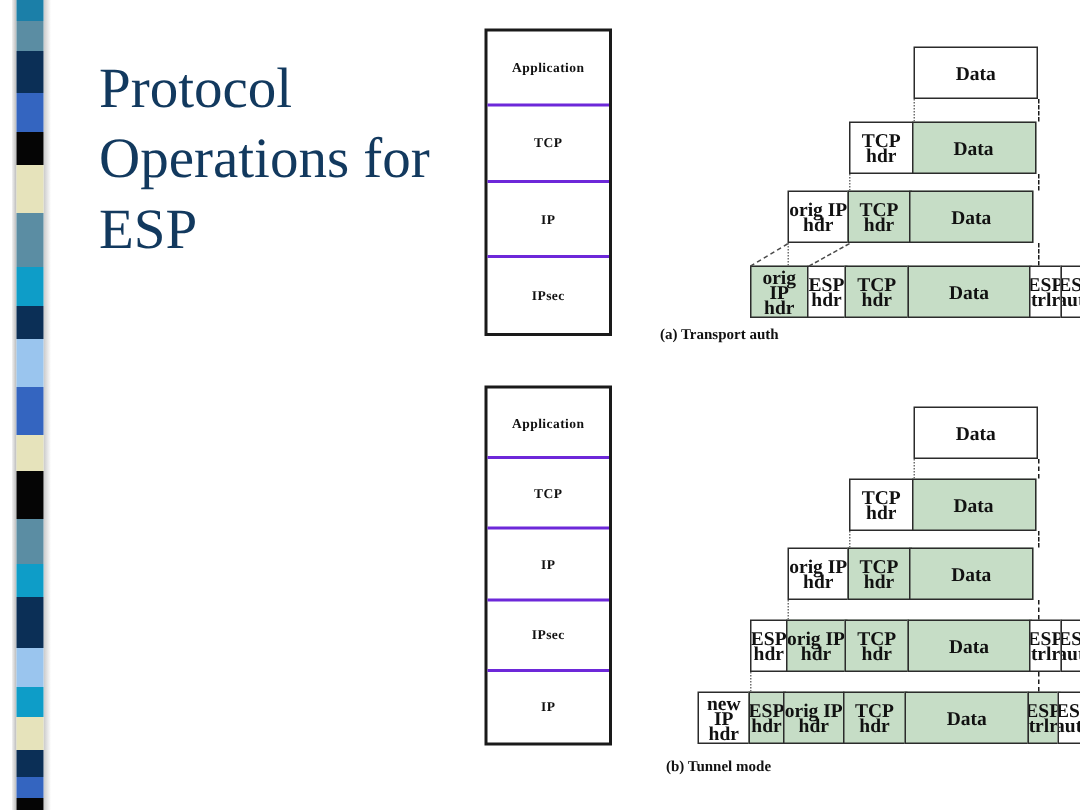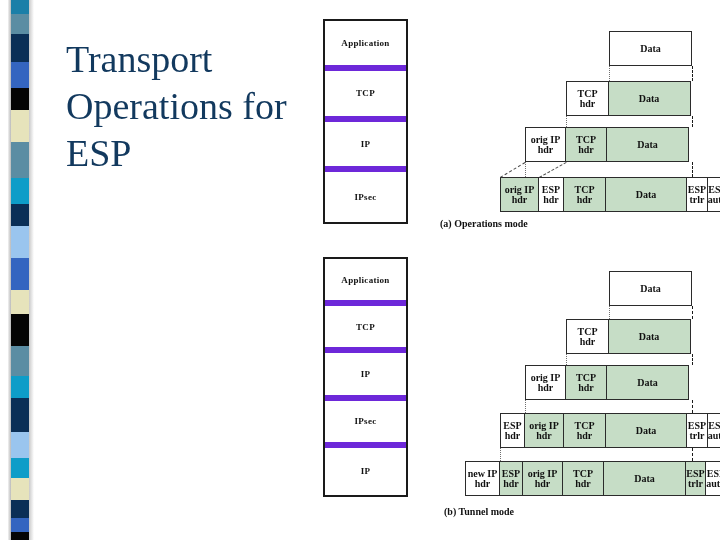--- a/index.html
+++ b/index.html
@@ -45,21 +45,21 @@
 
   
   .stack{
     position:absolute;
     border:2px solid #1a1a1a;
     background:#ffffff;
     box-sizing:border-box;
   }
   .stack .layer{
     box-sizing:border-box;
-    border-bottom:6px solid #6d28d9;
+    border-bottom:2px solid #6d28d9;
     display:flex;align-items:center;justify-content:center;
     font-family:"Liberation Serif", serif;
     font-weight:bold;
     font-size:9px;
     color:#111111;
     letter-spacing:.3px;
   }
   .stack .layer:last-child{border-bottom:none;}
 
   
@@ -70,21 +70,21 @@
     box-sizing:border-box;
   }
   .pkt .cell{
     box-sizing:border-box;
     border:1.5px solid #2b2b2b;
     margin-left:-1.5px;
     display:flex;flex-direction:column;
     align-items:center;justify-content:center;
     font-family:"Liberation Serif", serif;
     font-weight:bold;
-    font-size:10px;
+    font-size:13px;
     line-height:10px;
     color:#111111;
     text-align:center;
     background:#ffffff;
     overflow:hidden;
   }
   .pkt .cell:first-child{margin-left:0;}
   .pkt .cell.green{background:#c6ddc6;}
 
   
@@ -136,21 +136,21 @@
       <div class="band" style="top: 398px; height: 34px; background: rgb(11, 47, 86);"></div>
       <div class="band" style="top: 432px; height: 26px; background: rgb(154, 197, 238);"></div>
       <div class="band" style="top: 458px; height: 20px; background: rgb(14, 157, 200);"></div>
       <div class="band" style="top: 478px; height: 22px; background: rgb(230, 227, 187);"></div>
       <div class="band" style="top: 500px; height: 18px; background: rgb(11, 47, 86);"></div>
       <div class="band" style="top: 518px; height: 14px; background: rgb(52, 101, 192);"></div>
       <div class="band" style="top: 532px; height: 8px; background: rgb(5, 5, 5);"></div>
     </div>
 </div>
 
-<div id="title">Transport Operations for ESP</div>
+<div id="title">Protocol Operations for ESP</div>
 
 <div class="figure" id="fig-transport">
     <div class="stack" style="left: 13px; top: 9px; width: 85px; height: 205px;">
       <div class="layer" style="height: 25%;">Application</div>
       <div class="layer" style="height: 25%;">TCP</div>
       <div class="layer" style="height: 25%;">IP</div>
       <div class="layer" style="height: 25%;">IPsec</div>
     </div>
     <div class="pkt" style="left: 299px; top: 21px; width: 83px;">
       <div class="cell" style="width: 83px;">
@@ -203,21 +203,21 @@
         <span>ESP</span>
         <span>auth</span>
       </div>
     </div>
     <div class="dotline" style="left: 299px; top: 56px; height: 15px;"></div>
     <div class="dashline" style="left: 382px; top: 56px; height: 15px;"></div>
     <div class="dotline" style="left: 256px; top: 106px; height: 11px;"></div>
     <div class="dashline" style="left: 382px; top: 106px; height: 11px;"></div>
     <div class="dotline" style="left: 215px; top: 152px; height: 15px;"></div>
     <div class="dashline" style="left: 382px; top: 152px; height: 15px;"></div>
-    <div class="caption" style="left: 130px; top: 208px;">(a) Operations mode</div>
+    <div class="caption" style="left: 130px; top: 208px;">(a) Transport auth</div>
     <div class="diag" style="left: 190px; top: 167px; width: 29.1548px; transform: rotate(-30.9638deg);"></div>
     <div class="diag" style="left: 229px; top: 167px; width: 30.8869px; transform: rotate(-29.0546deg);"></div>
   </div>
 
 <div class="figure" id="fig-tunnel">
     <div class="stack" style="left: 13px; top: 7px; width: 85px; height: 240px;">
       <div class="layer" style="height: 20%;">Application</div>
       <div class="layer" style="height: 20%;">TCP</div>
       <div class="layer" style="height: 20%;">IP</div>
       <div class="layer" style="height: 20%;">IPsec</div>

